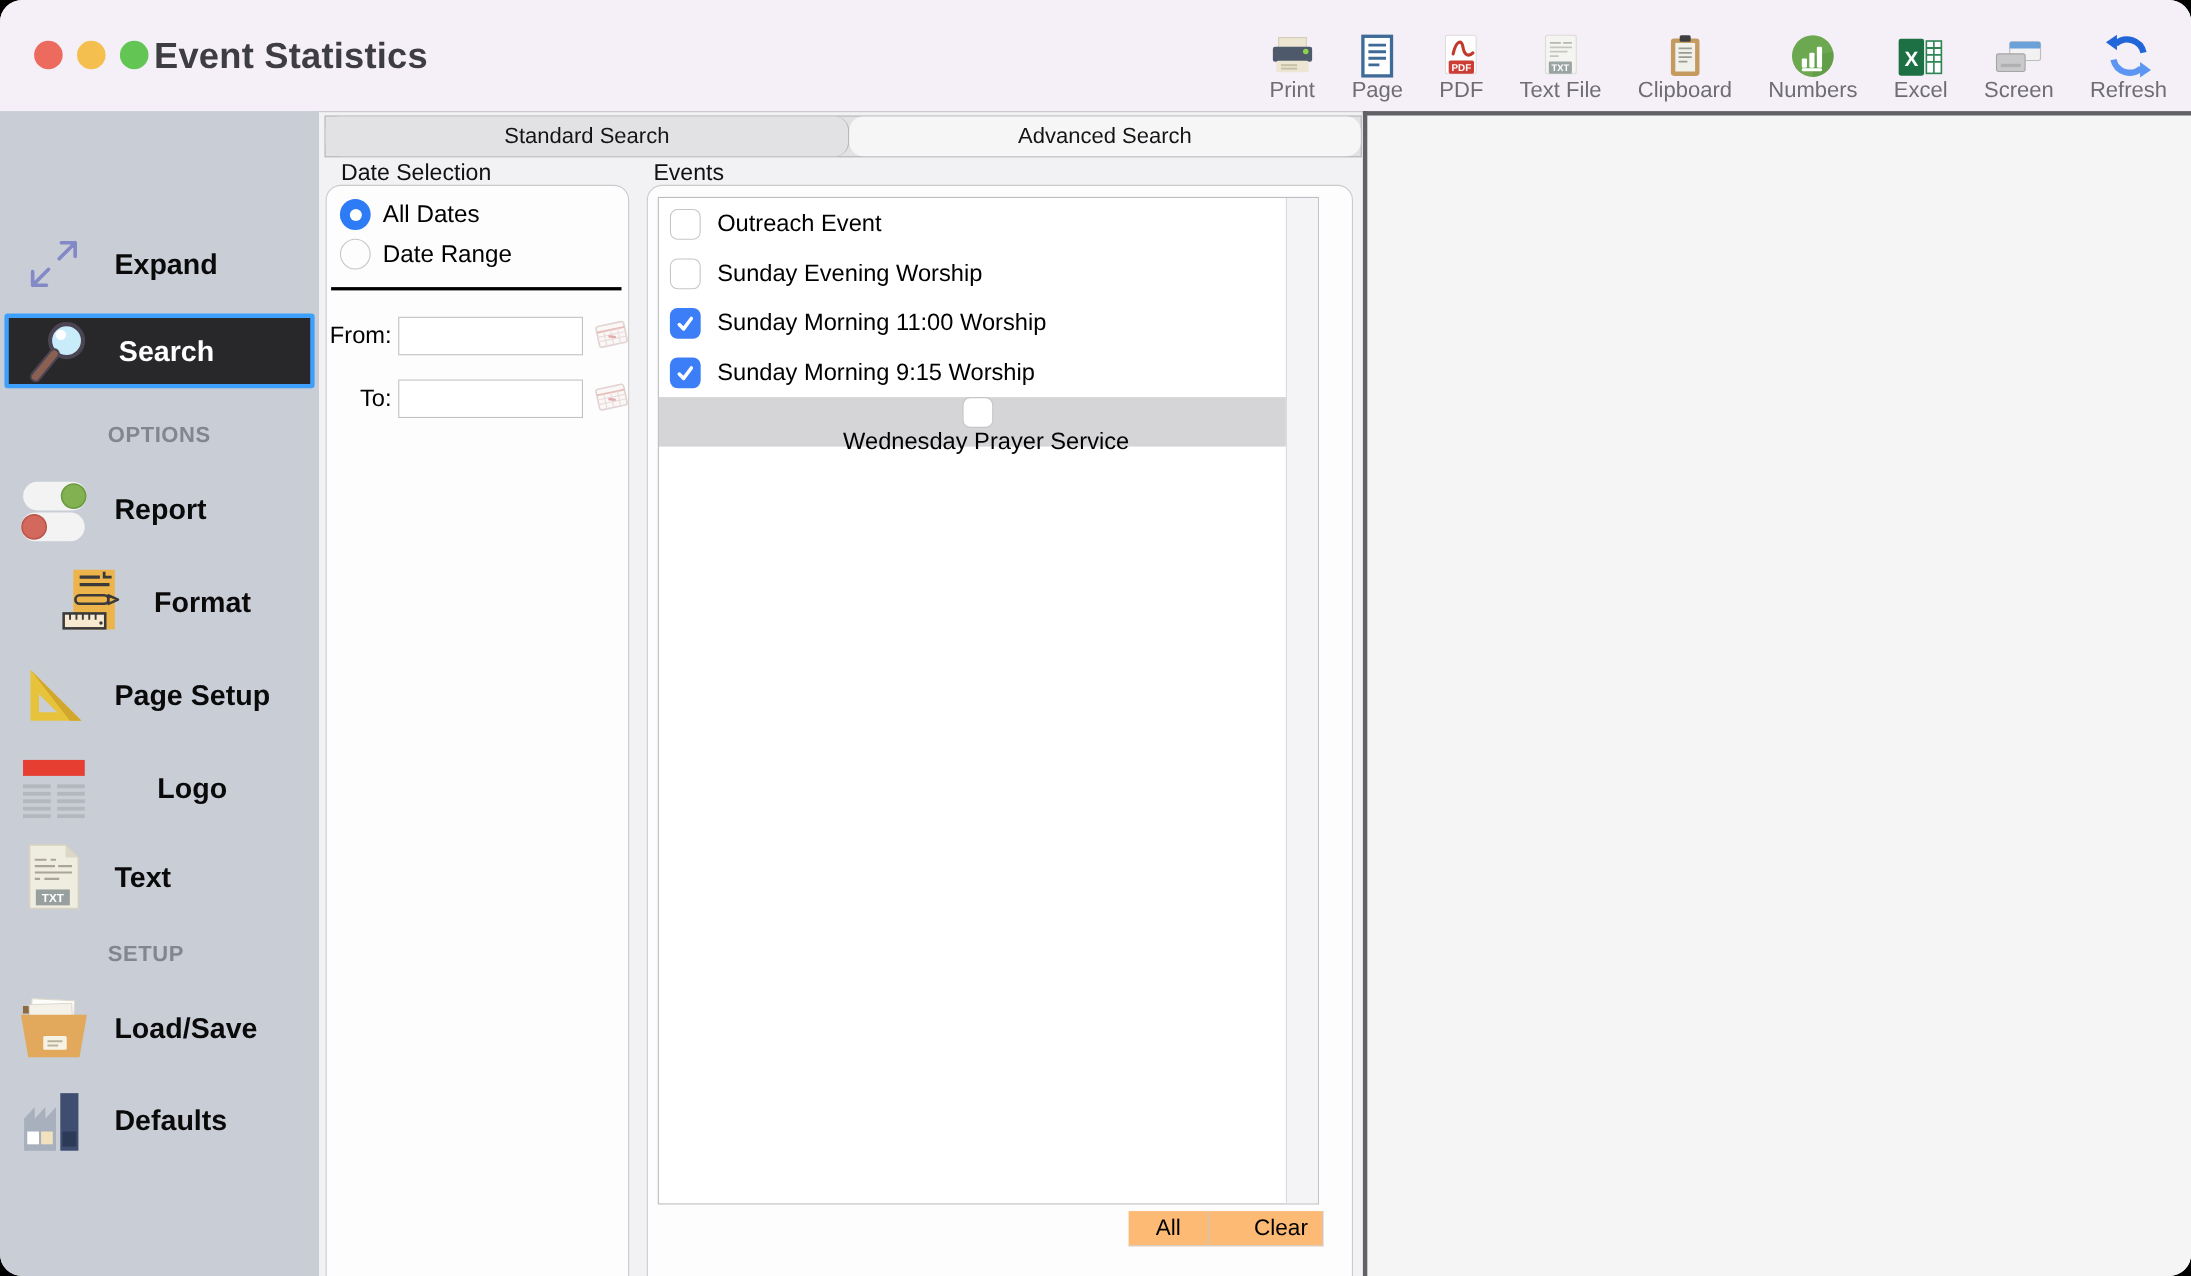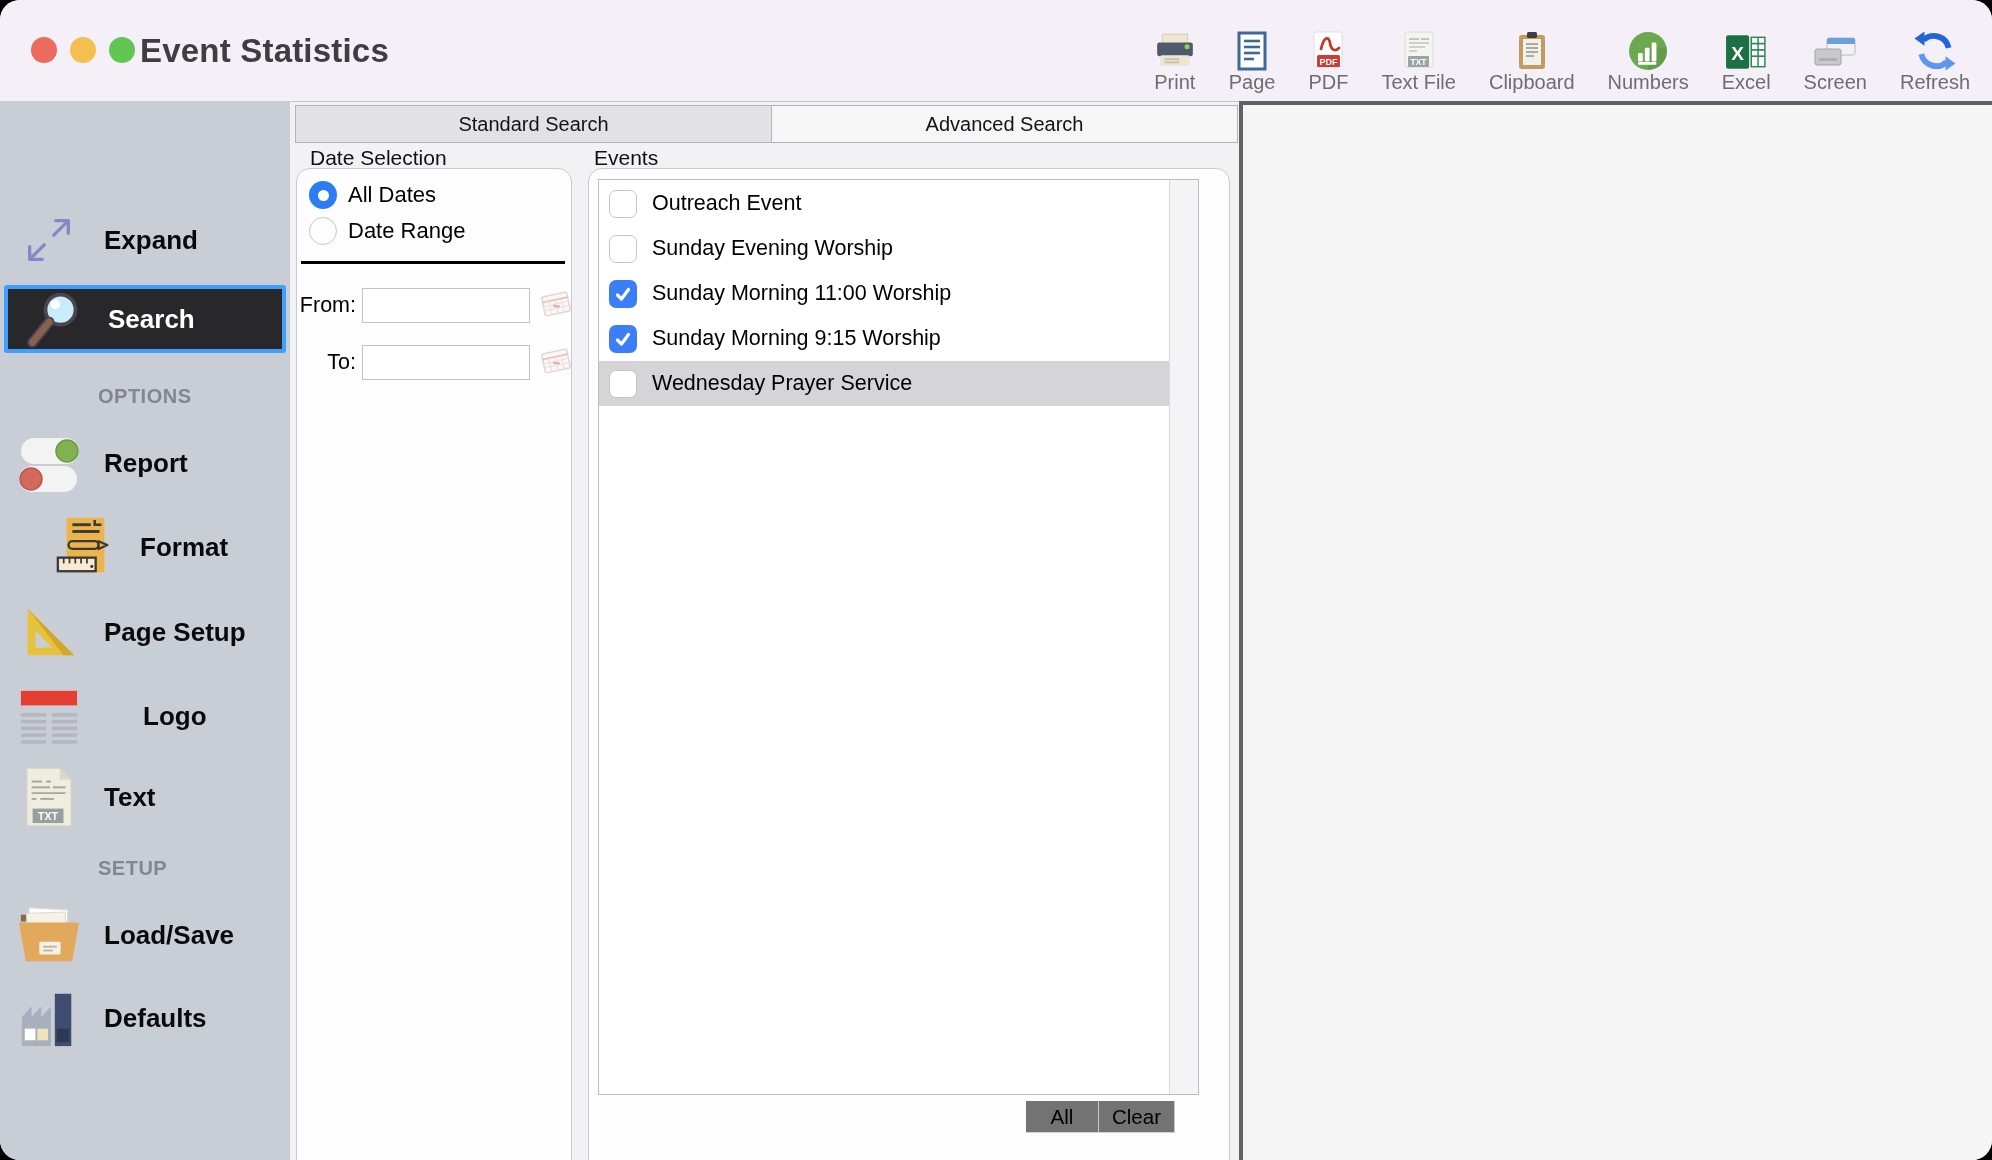--- a/index.html
+++ b/index.html
@@ -23,21 +23,21 @@
   .side-row{position:absolute;left:0;width:290px;display:flex;align-items:center;box-sizing:border-box;padding-left:16px;}
   .icon-box{width:66px;height:66px;display:flex;align-items:center;justify-content:center;flex:0 0 66px;}
   .side-label{margin-left:22px;font-size:26px;font-weight:bold;color:#0a0a0b;white-space:nowrap;}
   .side-header{position:absolute;left:98px;font-size:20px;font-weight:bold;color:#83868e;letter-spacing:.5px;}
   .row-search{left:4px;width:282px;background:#28282b;border:4px solid #3f9ffc;border-radius:3px;padding-left:12px;}
   .row-search .side-label{color:#ffffff;}
 
   
   .main-panel{position:absolute;left:290px;top:101px;width:949px;height:1059px;background:#f2f2f4;border-top:1px solid #c6c6c9;box-sizing:border-box;}
   .tabstrip{position:absolute;left:5px;top:3px;width:943px;height:38px;display:flex;border:1px solid #b5b5b9;box-sizing:border-box;background:#e2e2e5;}
-  .tab{display:flex;align-items:center;justify-content:center;font-size:20px;color:#141416;background:#e2e2e5;cursor:default;}
+  .tab{display:flex;align-items:center;justify-content:center;font-size:20px;color:#141416;background:#e2e2e5;cursor:default;border-radius:13px;}
   .tab.standard{width:476px;border-right:1px solid #b5b5b9;box-sizing:border-box;}
   .tab.advanced{flex:1;}
   .tab.active{background:#f6f6f7;}
   .group-label{position:absolute;top:44px;font-size:21px;color:#111;}
   .label-date{left:20px;}
   .label-events{left:304px;}
   .group-box{position:absolute;top:66px;height:1149px;background:#fdfdfe;border:1px solid #cbcbcf;border-radius:14px;box-sizing:border-box;}
   .date-group{left:6px;width:276px;}
   .events-group{left:298px;width:642px;}
 
@@ -53,26 +53,26 @@
   .date-row.to{top:176px;left:-3px;}
   .date-row-label{width:62px;text-align:right;font-size:21.5px;color:#000;}
   .date-input{margin-left:6px;width:168px;height:35px;box-sizing:border-box;border:1px solid #c2c2c5;background:#fff;font-size:20px;padding:0 6px;outline:none;}
   .cal-btn{margin-left:10px;width:32px;height:30px;display:flex;align-items:center;justify-content:center;background:none;border:none;padding:0;}
 
   
   .ev-list{position:absolute;left:9px;top:10px;width:601px;height:916px;background:#fff;border:1px solid #bdbdc1;box-sizing:border-box;overflow:hidden;}
   .scroll-track{position:absolute;top:0;right:0;width:28px;height:100%;background:#f4f4f6;border-left:1px solid #dadadc;}
   .ev-rows{position:absolute;left:0;top:1px;right:29px;}
   .ev-row{height:45px;display:flex;align-items:center;padding-left:10px;}
-  .ev-row.selected{background:#d5d5d7;}
+  .ev-row.selected{background:#d5d5d7;flex-direction:column;}
   .checkbox{width:28px;height:28px;border-radius:7px;box-sizing:border-box;background:#fff;border:1.5px solid #c6c6c9;flex:0 0 28px;display:flex;align-items:center;justify-content:center;}
   .checkbox.checked{background:#3c7ef7;border:none;}
   .checkbox svg{width:20px;height:20px;}
   .ev-label{margin-left:15px;font-size:21.5px;color:#000;white-space:nowrap;}
-  .btn-bar{position:absolute;left:437px;top:932px;height:31px;display:flex;background:#737373;border-bottom:1px solid #d2d2d5;}
+  .btn-bar{position:absolute;left:437px;top:932px;height:31px;display:flex;background:#fdba74;border-bottom:1px solid #d2d2d5;gap:28px;}
   .seg-btn{height:31px;display:flex;align-items:center;justify-content:center;font-size:20.5px;color:#000;background:none;border:none;padding:0;font-family:inherit;}
   .seg-btn.all{width:73px;border-right:1px solid #c7c7ca;}
   .seg-btn.clear{width:76px;border-right:1px solid #c7c7ca;}
 
   
   .right-pane{position:absolute;left:1239px;top:101px;width:753px;height:1059px;background:#f5f5f6;border-left:4px solid #626266;border-top:4px solid #626266;box-sizing:border-box;}
 </style>
 </head>
 <body>
 

